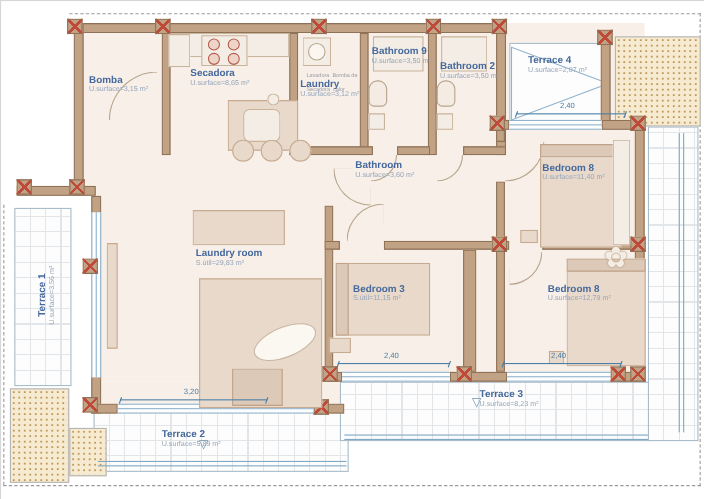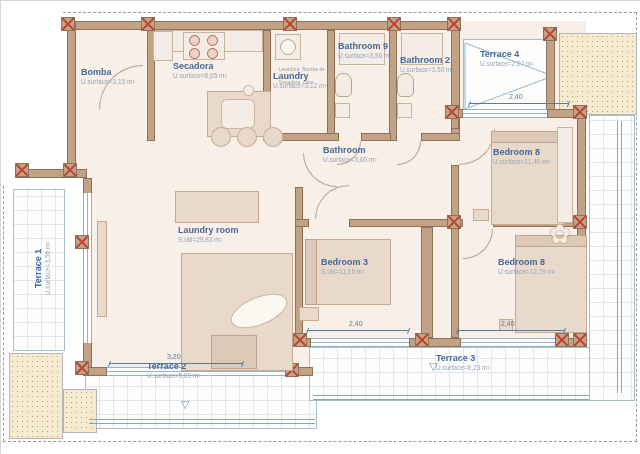--- a/index.html
+++ b/index.html
@@ -237,21 +237,21 @@
     <span class="rarea">S.útil=11,15 m²</span>
   </div>
   <div class="room-label" style="left:497px;top:256px;">
     <span>Bedroom 8</span>
     <span class="rarea">U.surface=12,79 m²</span>
   </div>
   <div class="room-label vt" style="left:-14px;top:258px;width:110px;text-align:center;">
     <span>Terrace 1</span>
     <span class="rarea">U.surface=3,56 m²</span>
   </div>
-  <div class="room-label" style="left:146px;top:360px;">
+  <div class="room-label" style="left:146px;top:388px;">
     <span>Terrace 2</span>
     <span class="rarea">U.surface=5,89 m²</span>
   </div>
   <div class="room-label" style="left:406px;top:352px;margin-left:29px;">
     <span>Terrace 3</span>
     <span class="rarea">U.surface=8,23 m²</span>
   </div>
 
   <div class="dim" style="left:468px;top:102px;width:100px;"></div>
   <span class="dim-label" style="left:508px;top:92px;">2,40</span>

